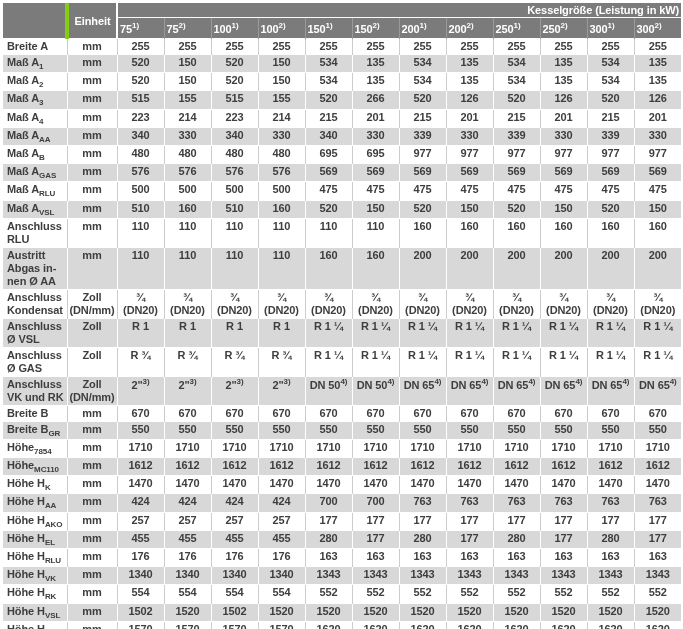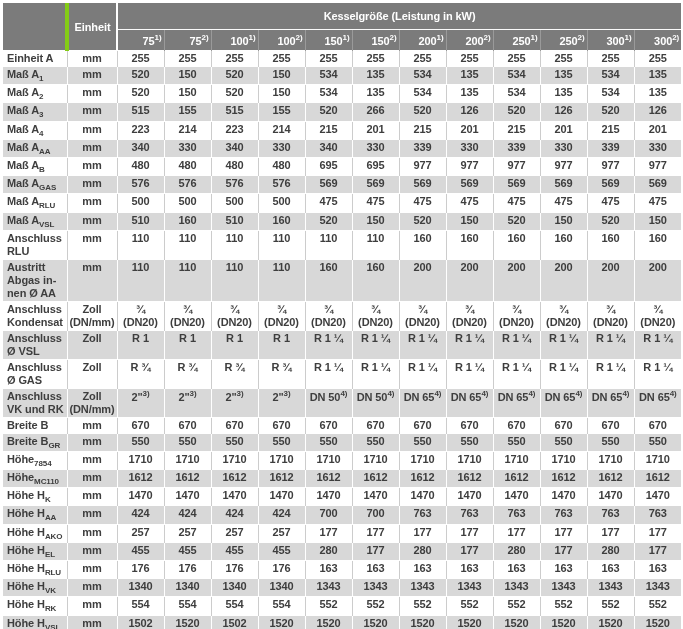--- a/index.html
+++ b/index.html
@@ -21,36 +21,36 @@
   
   thead th {
     background: #7b7b7b;
     color: #ffffff;
     font-size: 11px;
     font-weight: bold;
     padding: 0 2px;
     letter-spacing: -0.1px;
   }
   th.band {
-    height: 26px;
-    text-align: center;
+    height: 14px;
+    text-align: right;
     vertical-align: middle;
     border-bottom: 1px solid #fafafa;
     border-left: 2px solid #ffffff;
   }
   th.corner { width: 64px; }
   th.unit-head {
     width: 50px;
     text-align: center;
     vertical-align: middle;
     border-left: 4px solid #84cc16;
   }
   th.size {
     height: 20px;
-    text-align: right;
+    text-align: left;
     vertical-align: middle;
     border-left: 1px solid #9a9a9a;
   }
   th.size.first { border-left: 2px solid #ffffff; }
   thead sup { font-size: 8px; }
 
   
   tbody td {
     font-size: 11px;
     font-weight: bold;
@@ -108,21 +108,21 @@
           <th class="size">200<sup>1)</sup></th>
           <th class="size">200<sup>2)</sup></th>
           <th class="size">250<sup>1)</sup></th>
           <th class="size">250<sup>2)</sup></th>
           <th class="size">300<sup>1)</sup></th>
           <th class="size">300<sup>2)</sup></th>
         </tr>
       </thead>
     <tbody id="tbody">
         <tr class="w">
-          <td class="lbl">Einheit A</td>
+          <td class="lbl">Breite A</td>
           <td class="unit">mm</td>
           <td>255</td>
           <td>255</td>
           <td>255</td>
           <td>255</td>
           <td>255</td>
           <td>255</td>
           <td>255</td>
           <td>255</td>
           <td>255</td>

